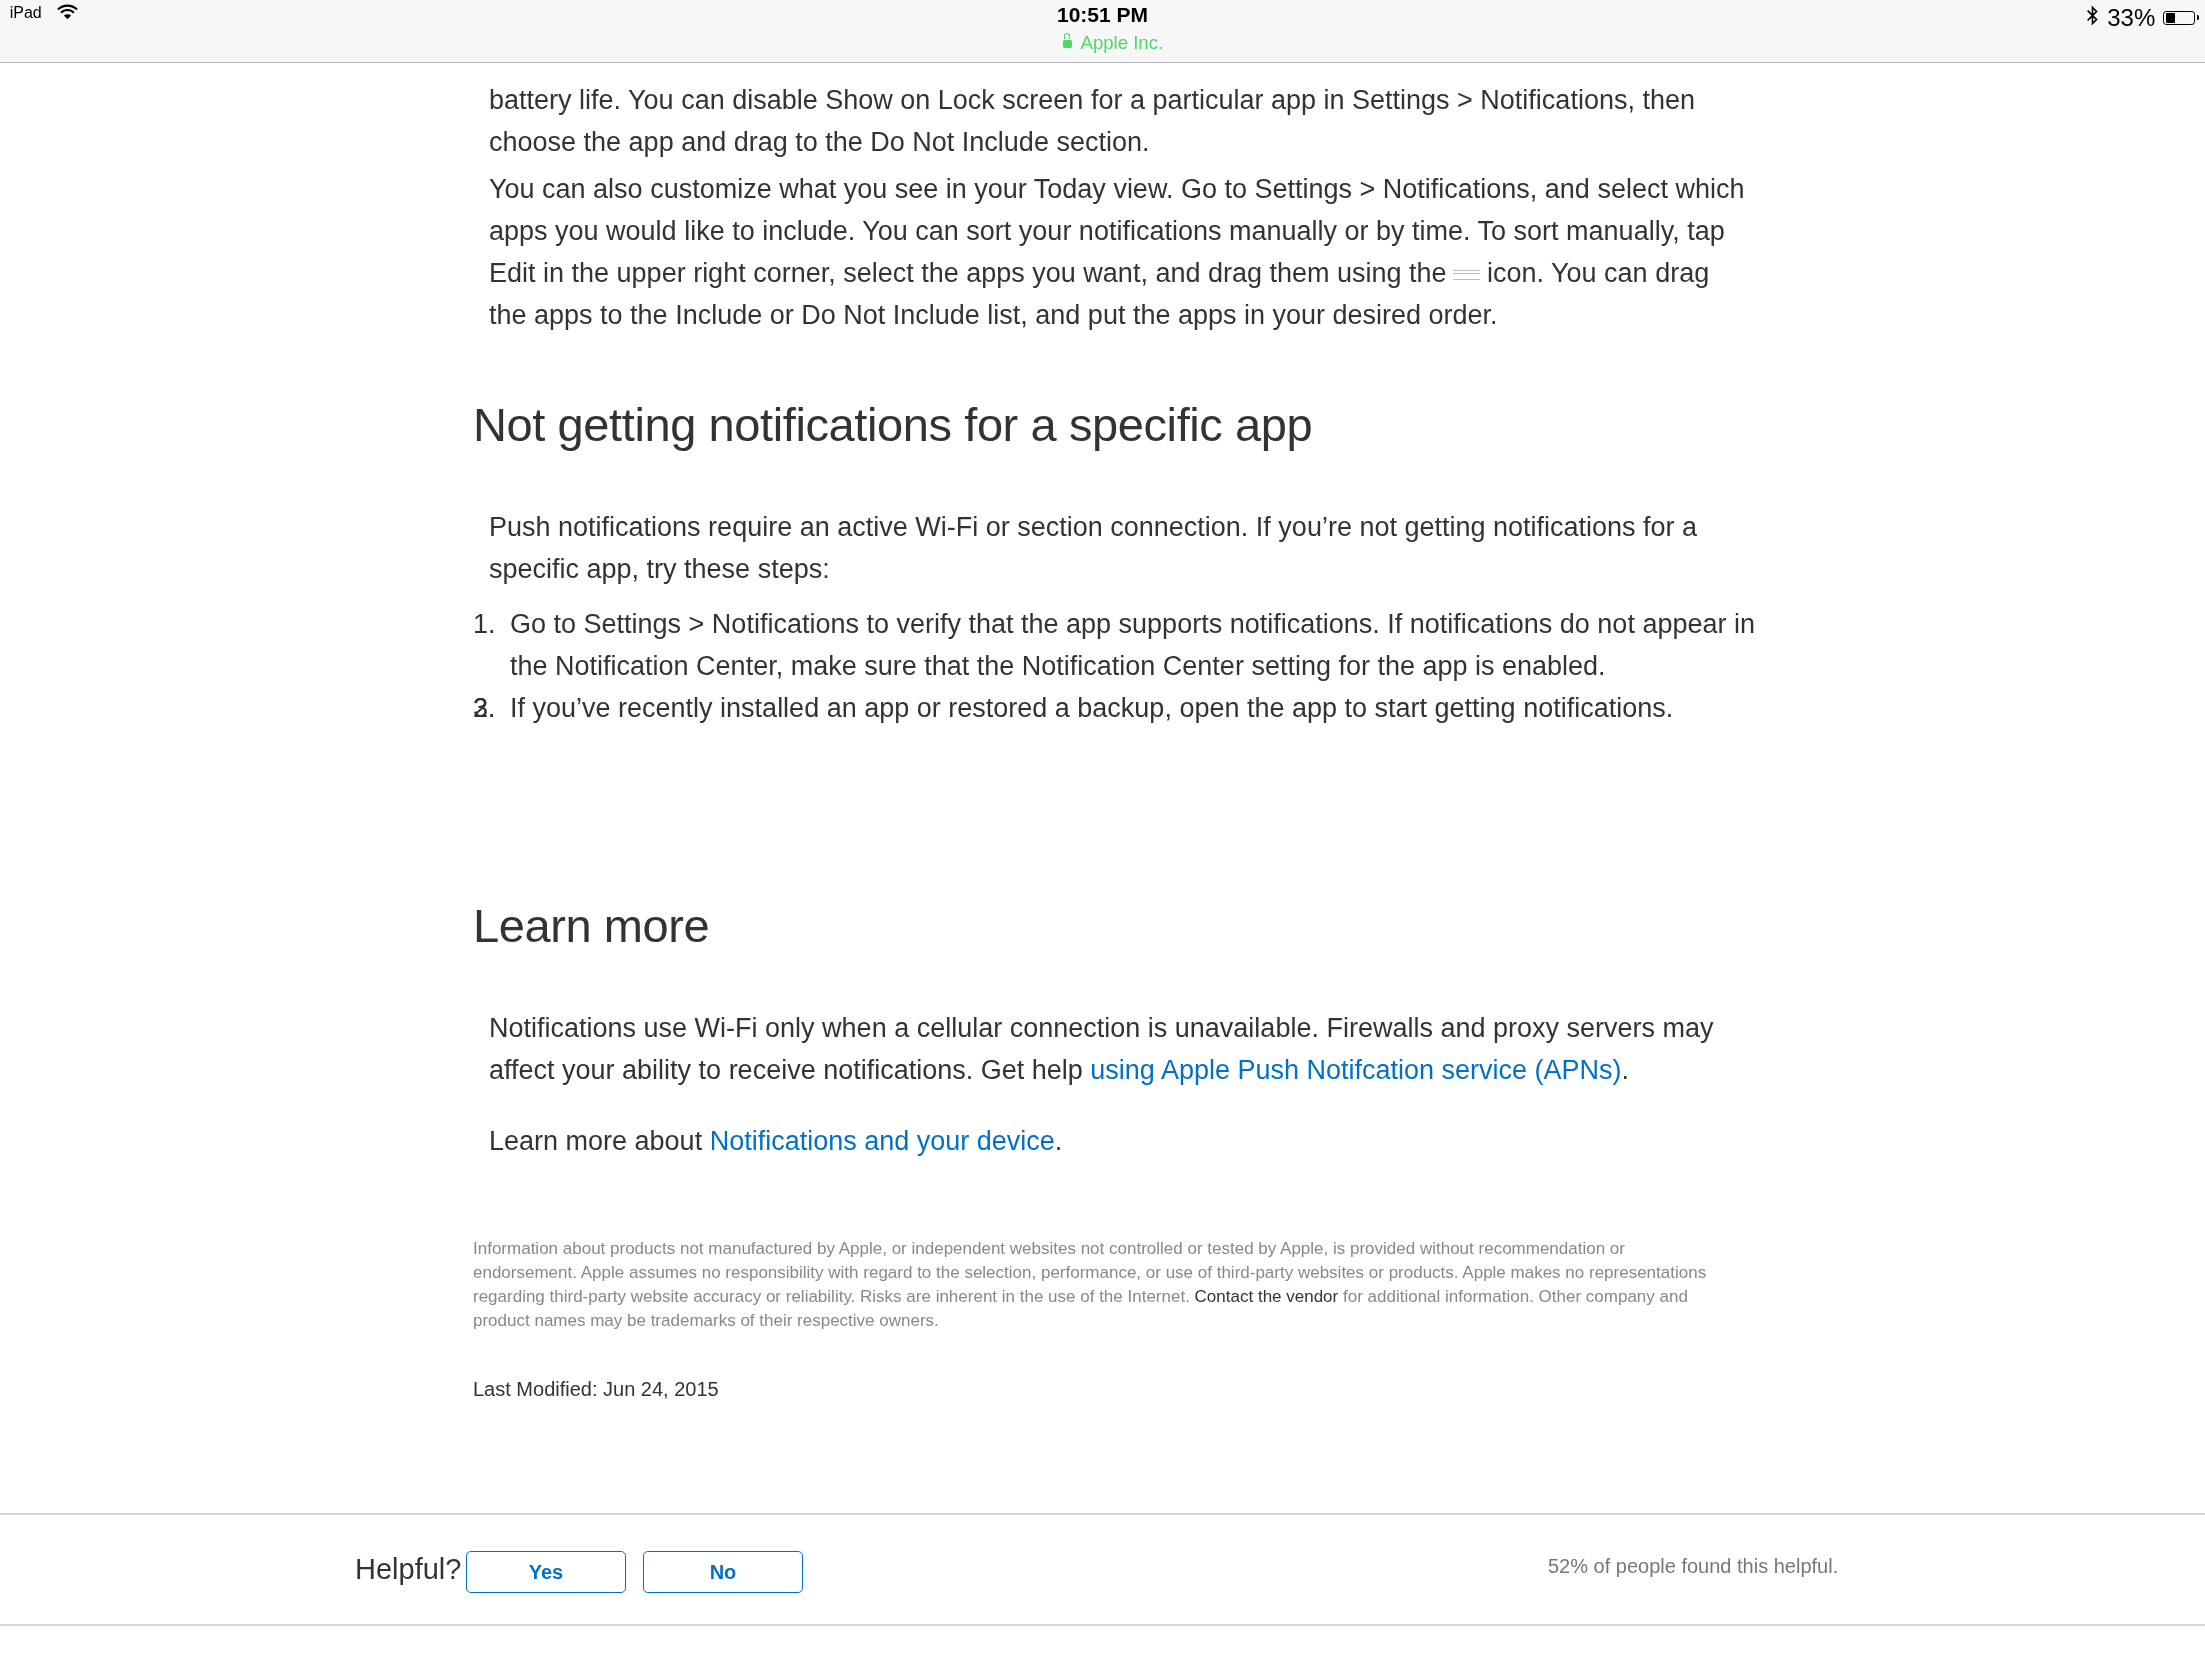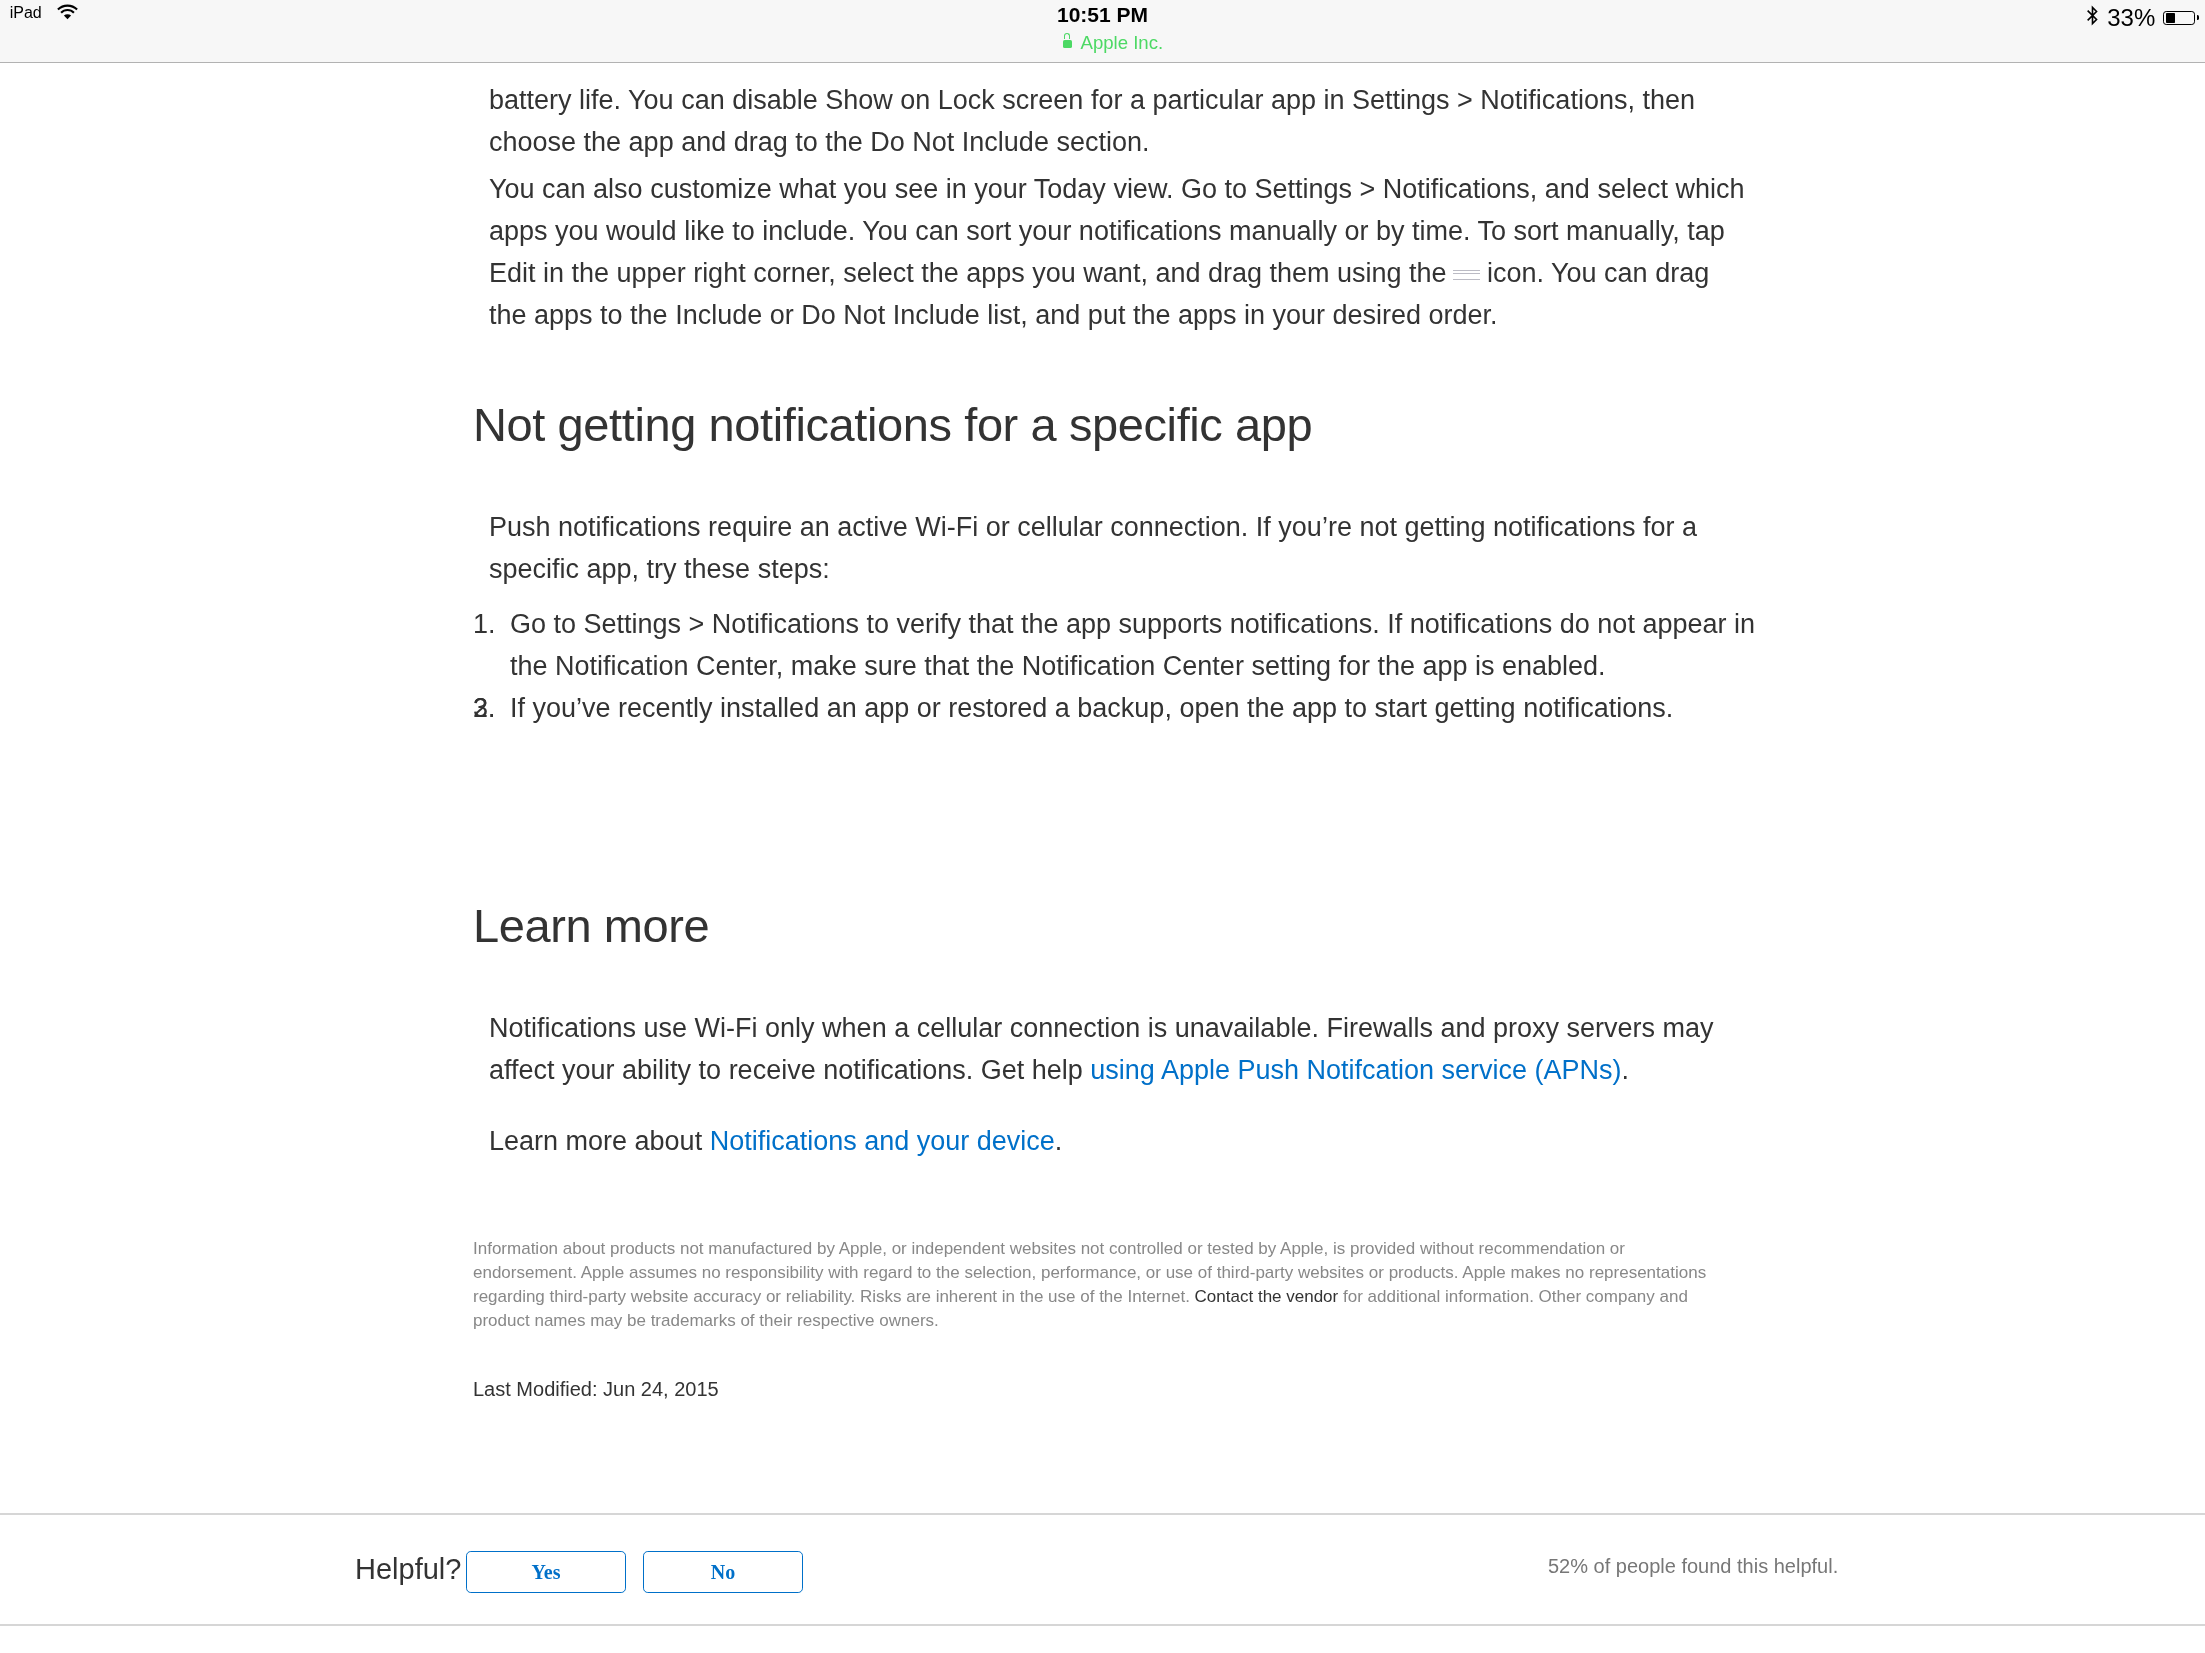--- a/index.html
+++ b/index.html
@@ -28,21 +28,21 @@
   ol.steps li { font-size:27px; line-height:42px; position:relative; padding-left:37px; }
   ol.steps li .num { position:absolute; left:0; top:0; }
   .disclaimer { position:absolute; left:0; width:1259px; font-size:17px; line-height:24px; color:#888; margin:0; }
   .disclaimer .vendor { color:#333; }
   .modified { position:absolute; left:0; font-size:20px; color:#333; margin:0; }
 
   .divider { position:absolute; left:0; width:2205px; height:1.6px; background:#d6d6d6; }
   .helpful-label { position:absolute; left:355px; top:1553px; font-size:29px; font-weight:300; color:#333; }
   .btn { position:absolute; top:1551px; width:160px; height:42px; border:1.6px solid #0070c9; border-radius:4.8px;
          background:#fff; color:#0070c9; font-size:20px; font-weight:bold; box-sizing:border-box;
-         display:flex; align-items:center; justify-content:center; font-family:Liberation Serif, serif; cursor:pointer; }
+         display:flex; align-items:center; justify-content:center; font-family:Liberation Sans, sans-serif; cursor:pointer; }
   .helpful-stat { position:absolute; left:1548px; top:1555px; font-size:20px; color:#777; }
 </style>
 </head>
 <body>
 
 <div class="statusbar">
   <div class="sb-left">
     <span>iPad</span>
     <span>
       <svg width="21" height="16" viewBox="0 0 26 20">
@@ -69,21 +69,21 @@
   </div>
 </div>
 
 <div class="content">
   <p class="p" style="top:0px;">battery life. You can disable Show on Lock screen for a particular app in Settings &gt; Notifications, then choose the app and drag to the Do Not Include section.</p>
 
   <p class="p" style="top:89px;"><span>You can also customize what you see in your Today view. Go to Settings &gt; Notifications, and select which apps you would like to include. You can sort your notifications manually or by time. To sort manually, tap Edit in the upper right corner, select the apps you want, and drag them using the</span><span class="drag-icon"></span><span>icon. You can drag the apps to the Include or Do Not Include list, and put the apps in your desired order.</span></p>
 
   <h2 class="h2" style="top:334px;">Not getting notifications for a specific app</h2>
 
-  <p class="p" style="top:427px;">Push notifications require an active Wi-Fi or cellular connection. If you’re not getting notifications for a specific app, try these steps:</p>
+  <p class="p" style="top:427px;">Push notifications require an active Wi-Fi or section connection. If you’re not getting notifications for a specific app, try these steps:</p>
 
   <ol class="steps" style="top:540px;">
     <li><span class="num">1.</span><span>Go to Settings &gt; Notifications to verify that the app supports notifications. If notifications do not appear in the Notification Center, make sure that the Notification Center setting for the app is enabled.</span></li>
     <li><span class="num">2.</span></li>
     <li><span class="num">3.</span><span>If you’ve recently installed an app or restored a backup, open the app to start getting notifications.</span></li>
   </ol>
 
   <h2 class="h2" style="top:835px;">Learn more</h2>
 
   <p class="p" style="top:928px;"><span>Notifications use Wi-Fi only when a cellular connection is unavailable. Firewalls and proxy servers may affect your ability to receive notifications. Get help </span><a class="link" href="#">using Apple Push Notifcation service (APNs)</a><span>.</span></p>

